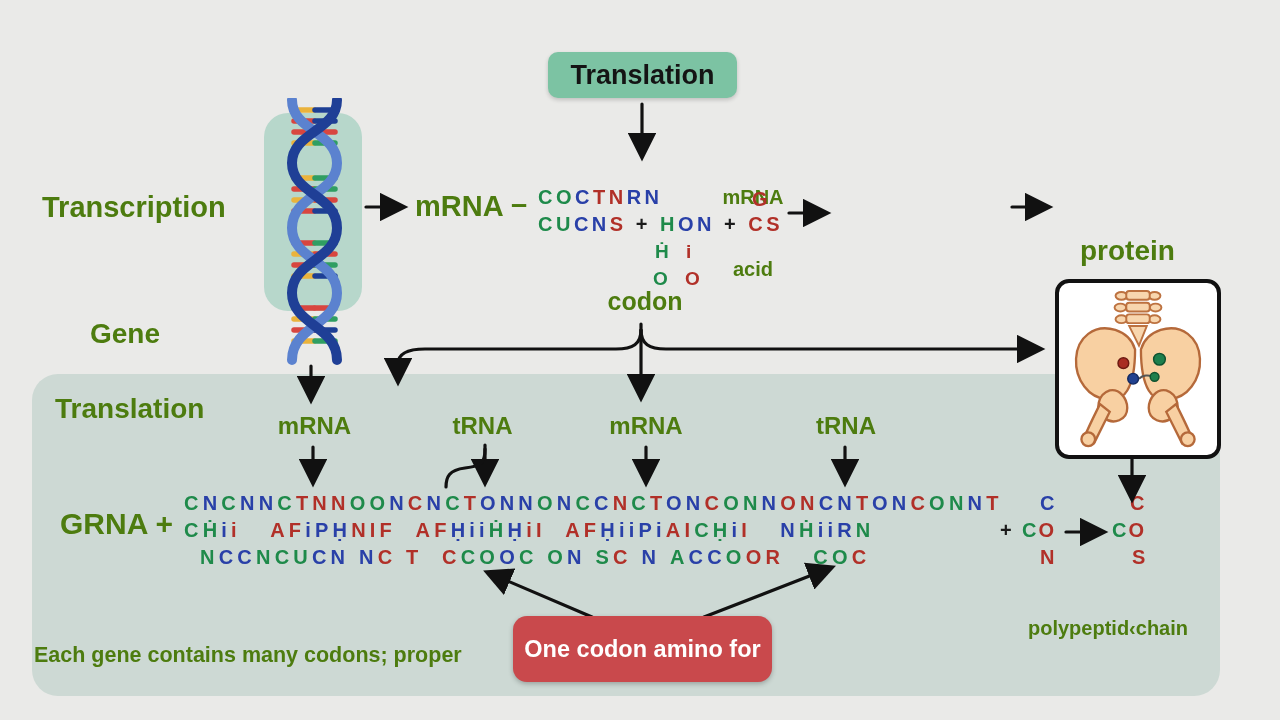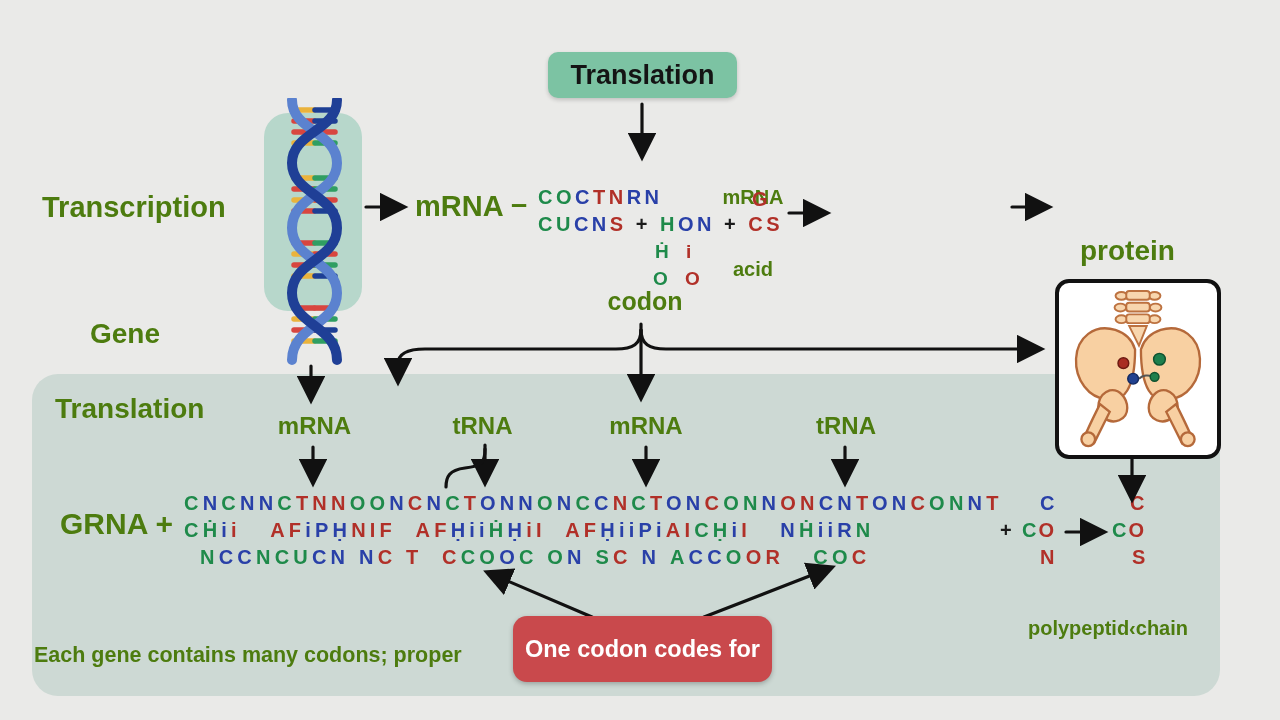--- a/index.html
+++ b/index.html
@@ -112,21 +112,21 @@
   </div>
 
   <div class="lbl" style="left:34px;top:588px;width:412px;text-align:center;font-size:21.5px;font-weight:600;line-height:27px;z-index:10;">
     <div>Each gene contains many codons; proper</div>
     
     
     
   </div>
 
   <div class="badge-red">
-    <div>One codon codes for</div>
+    <div>One codon amino for</div>
   </div>
 
   <div class="pelvis-box">
     <svg width="148" height="160" viewBox="0 0 150 164">
       <g stroke="#bd7240" stroke-width="2" fill="#f8d6ae">
         <ellipse cx="58" cy="7" rx="6" ry="4"></ellipse>
           <ellipse cx="92" cy="7" rx="6" ry="4"></ellipse>
         <rect x="63" y="2" width="24" height="9" rx="3"></rect>
         <ellipse cx="57" cy="19" rx="6" ry="4"></ellipse>
           <ellipse cx="93" cy="19" rx="6" ry="4"></ellipse>

